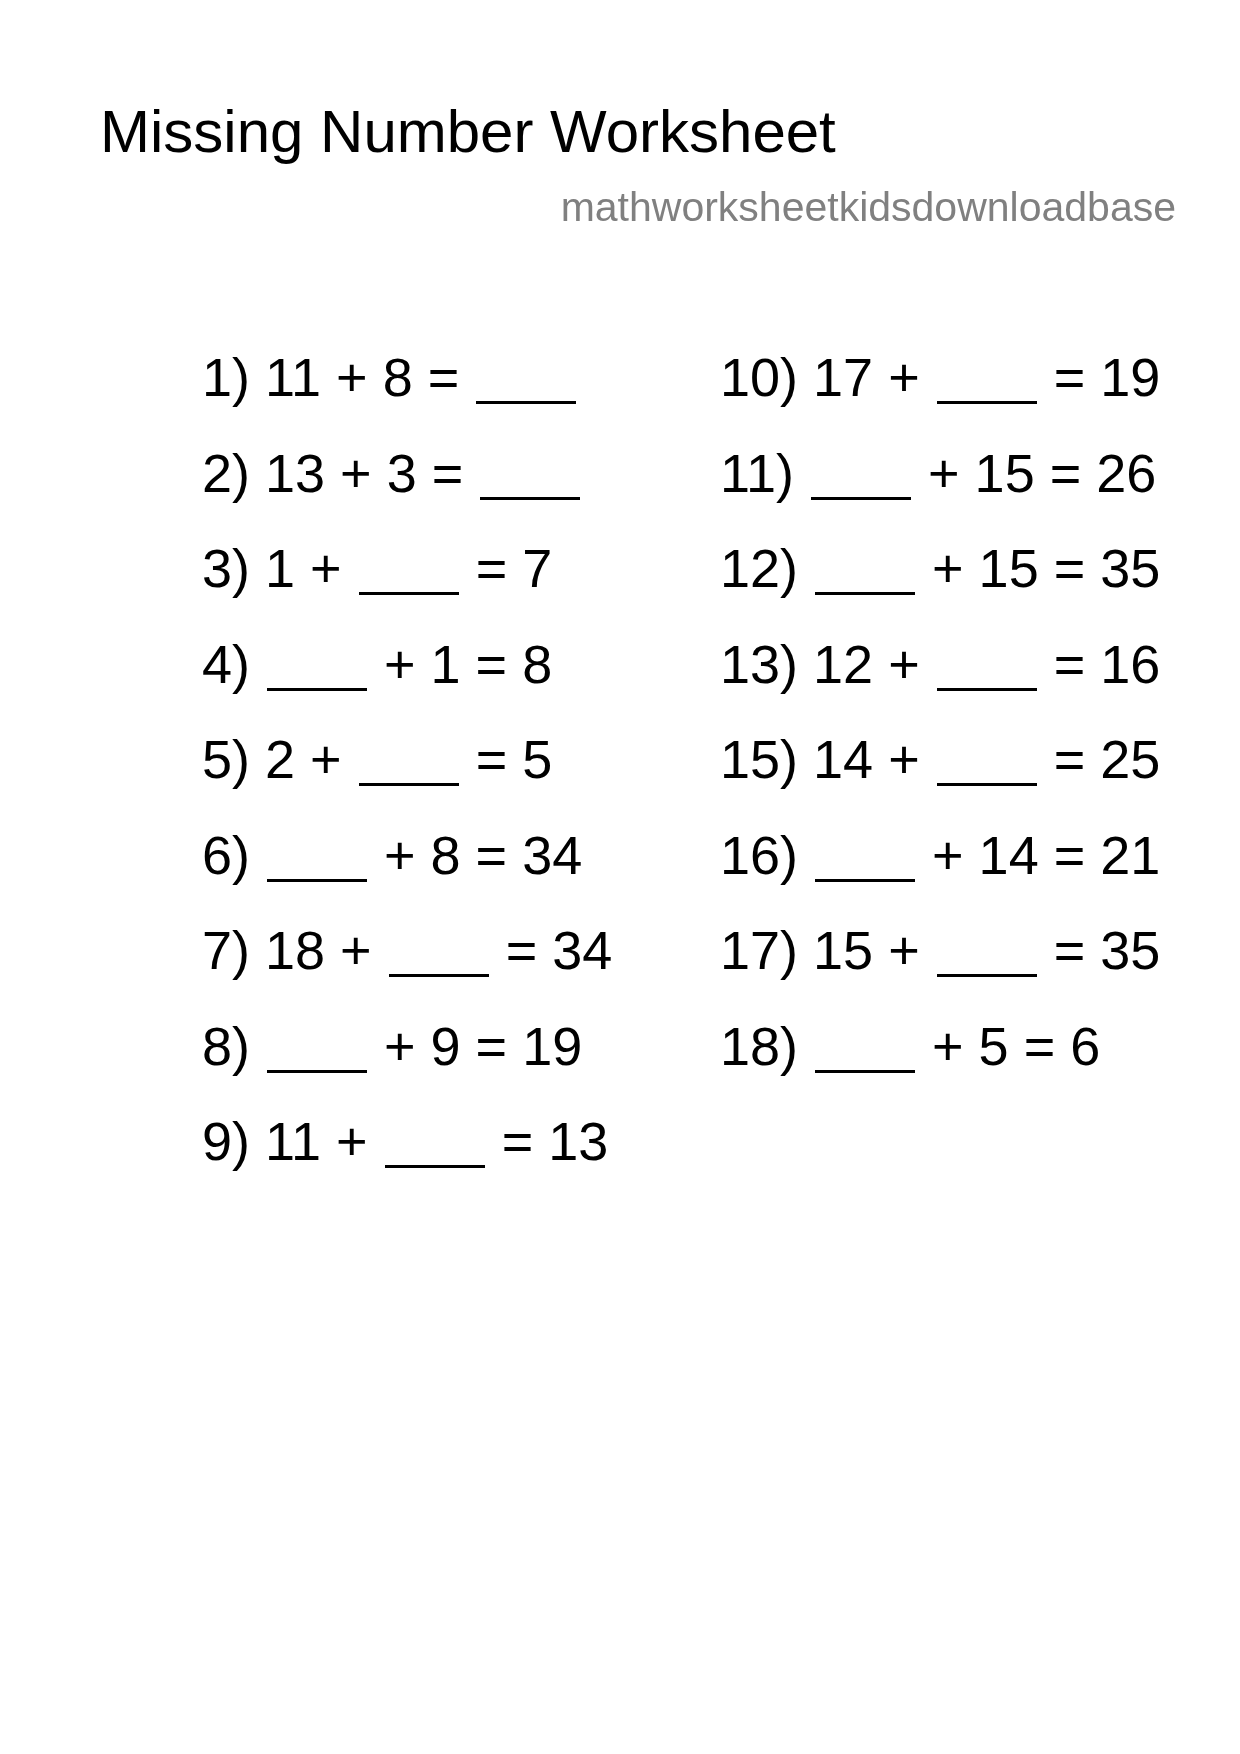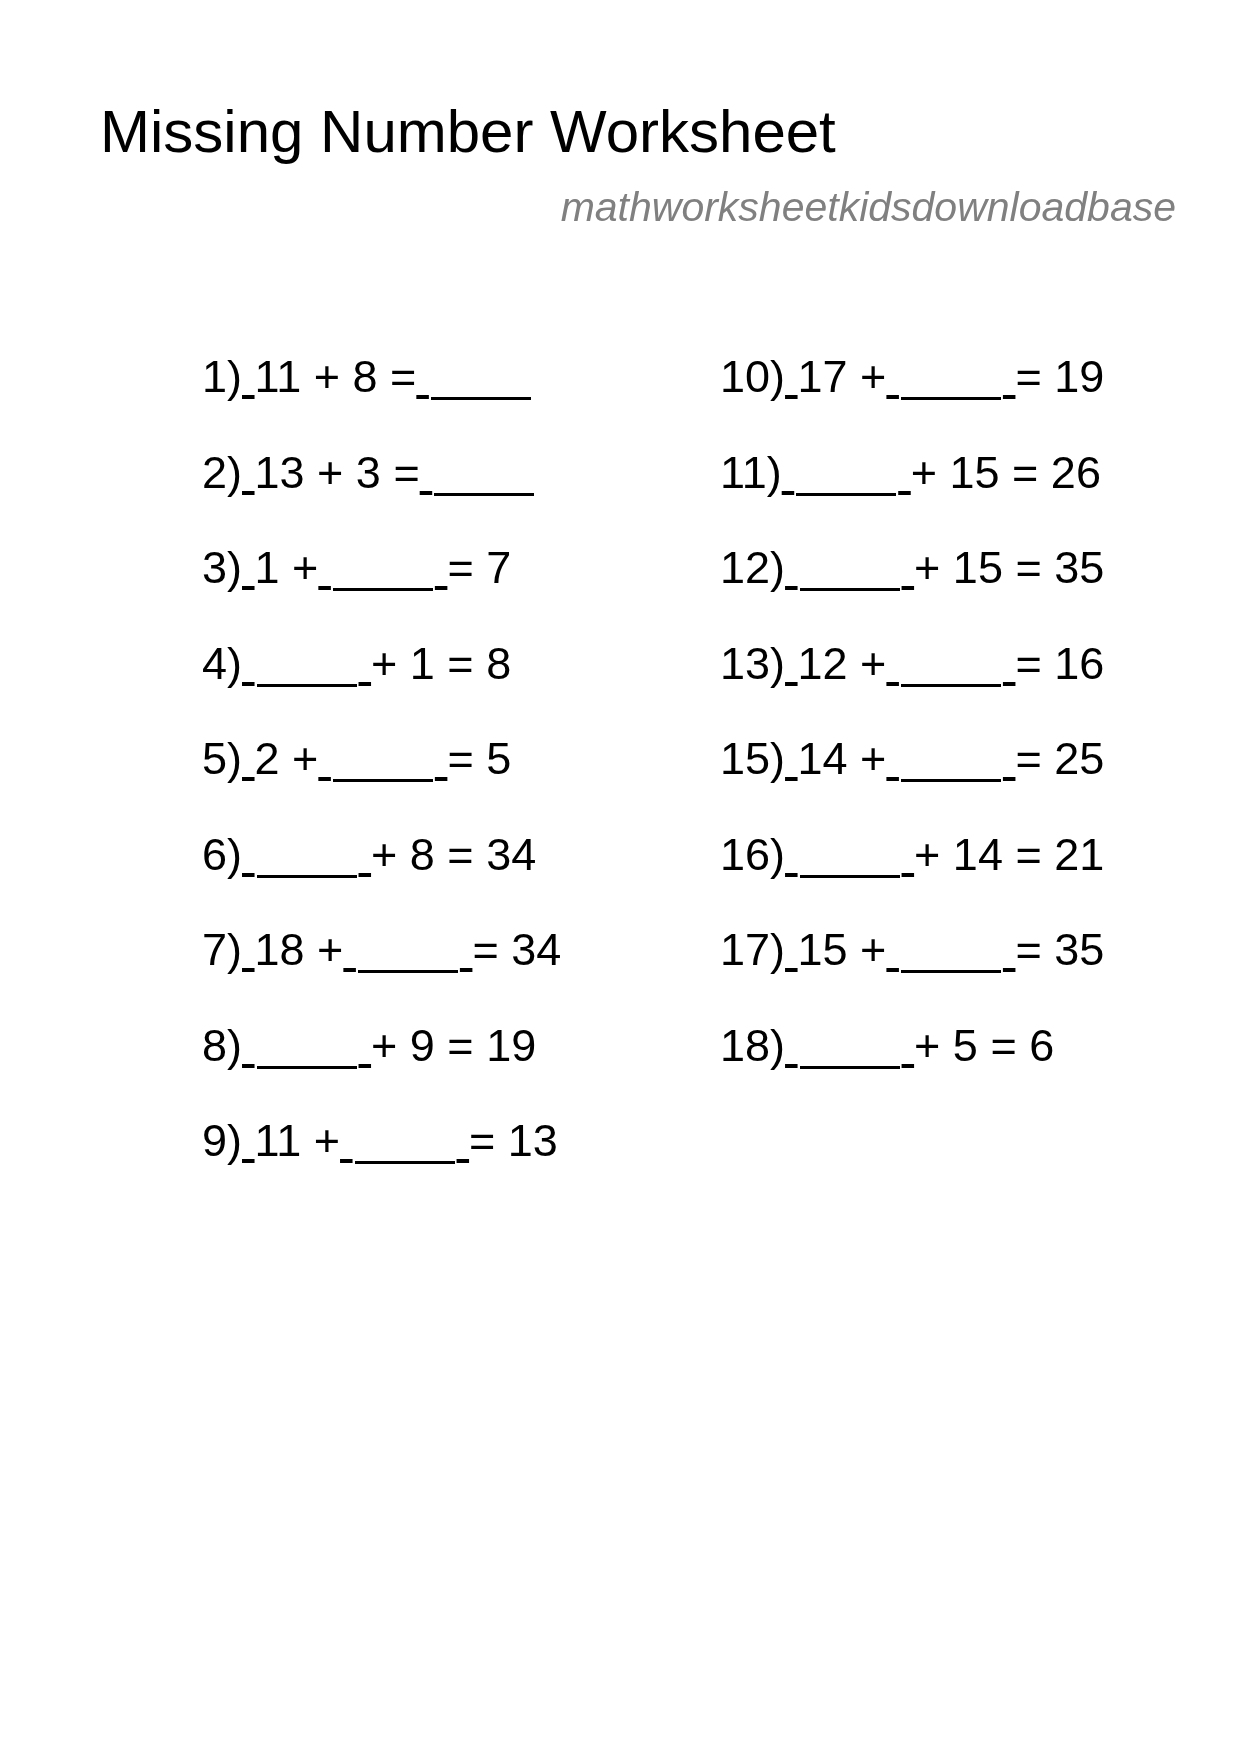--- a/index.html
+++ b/index.html
@@ -1,24 +1,24 @@
 <!DOCTYPE html>
 <html><head>
 <meta charset="utf-8">
 <style>
   html, body { margin: 0; padding: 0; background: #ffffff; }
   body { width: 1240px; height: 1754px; position: relative; overflow: hidden;
          font-family: "Liberation Sans", sans-serif; color: #000; }
   .title { position: absolute; left: 0; width: 1240px; top: 96px; 
            font-size: 60px; line-height: 72px; padding-left: 100px; box-sizing: border-box; }
-  .subtitle { position: absolute; right: 64px; top: 182px; font-size: 41px; line-height: 50px; color: #808080; font-style: italic; }
+  .subtitle { position: absolute; right: 64px; top: 182px; font-size: 41px; line-height: 50px; color: #808080; }
   .col { position: absolute; top: 352px; }
   .col.left { left: 202px; }
   .col.right { left: 720px; }
-  .problem { height: 95.5px; font-size: 45px; line-height: 50px; white-space: nowrap; text-decoration: underline; }
+  .problem { height: 95.5px; font-size: 54px; line-height: 50px; white-space: nowrap; }
   .problem span { display: inline-block; }
   .blank { display: inline-block; width: 100px; height: 40px; border-bottom: 3px solid #000;
            vertical-align: baseline; margin: 0 2px; box-sizing: border-box; position: relative; top: 8px; }
 </style>
 </head>
 <body>
 
 <div class="title">Missing Number Worksheet</div>
 <div class="subtitle">mathworksheetkidsdownloadbase</div>
 

